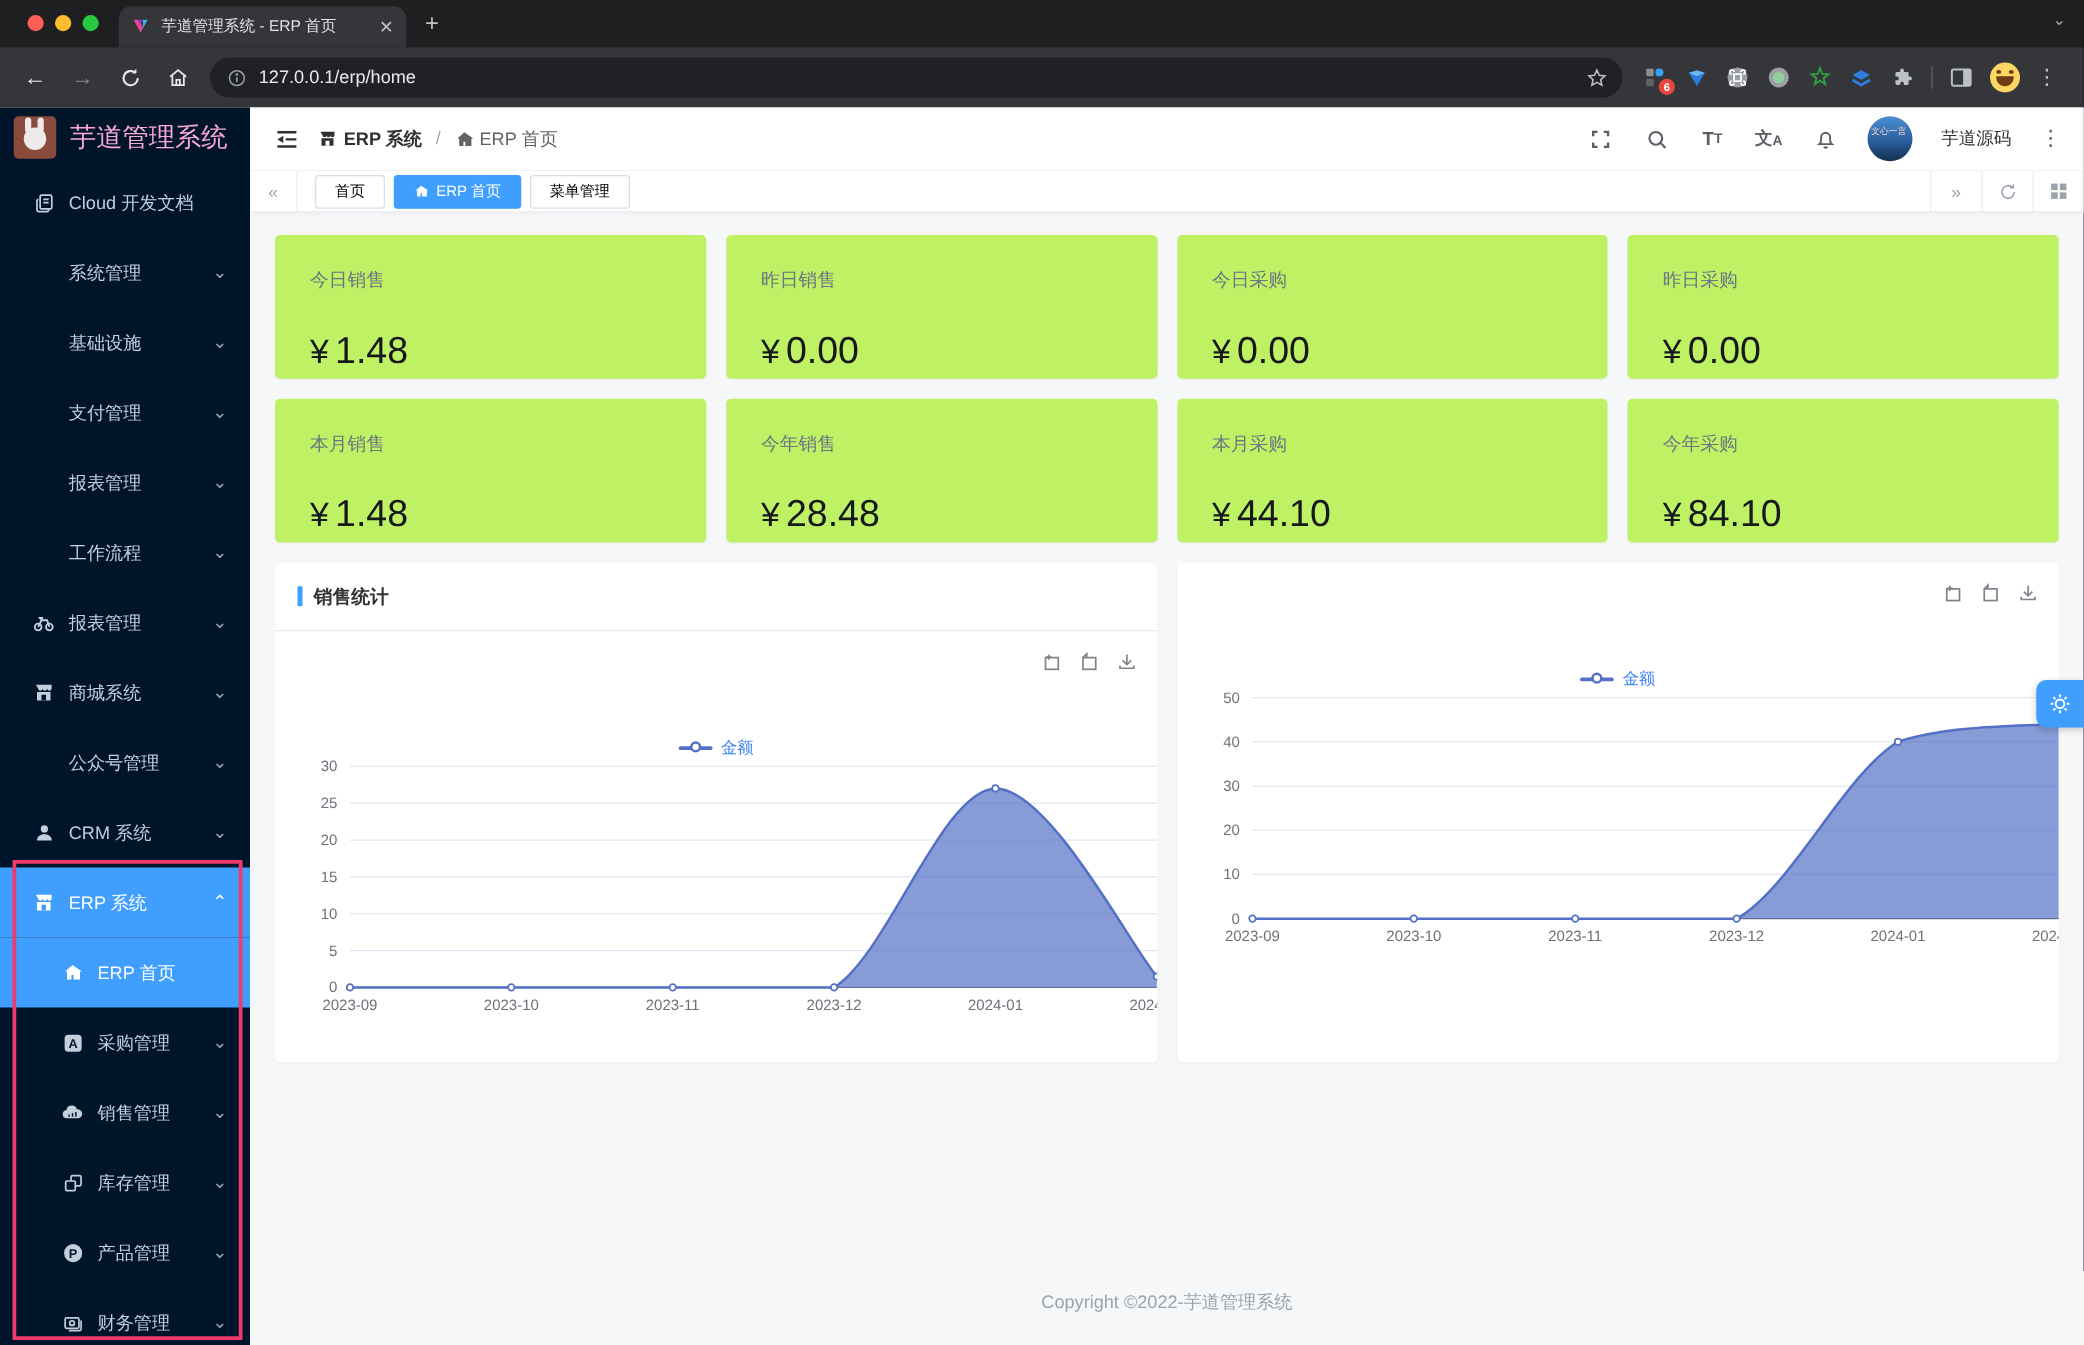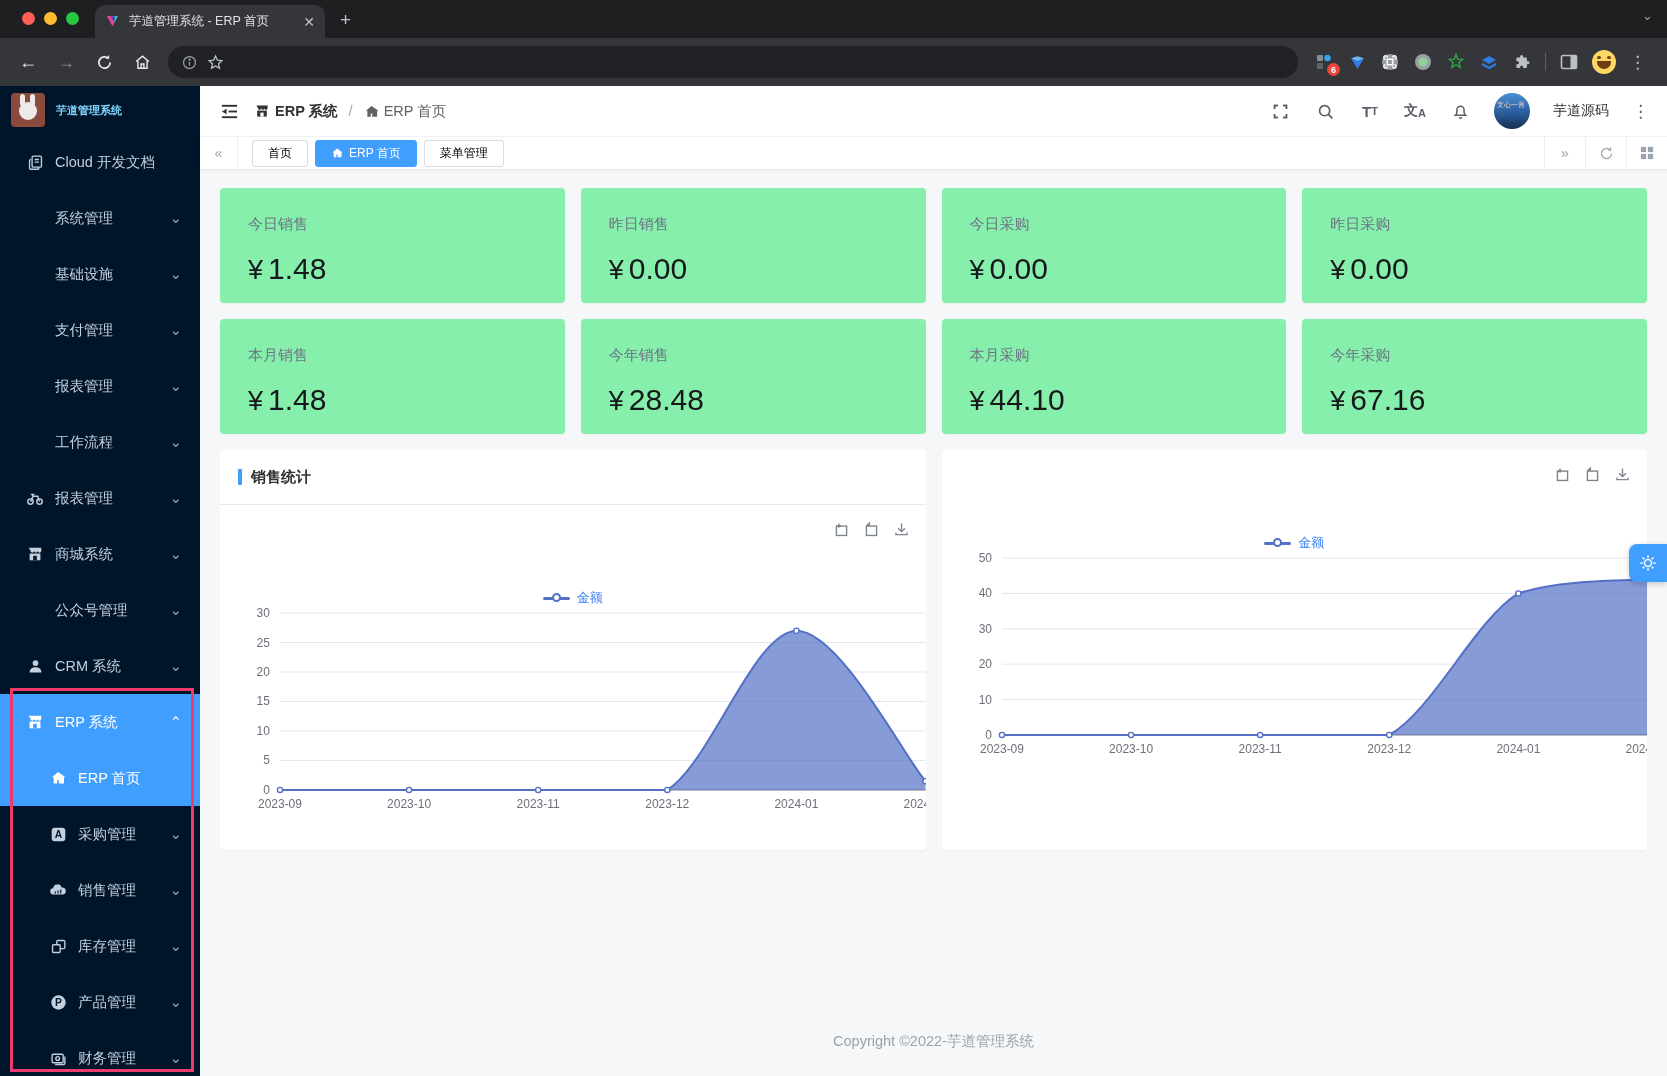--- a/index.html
+++ b/index.html
@@ -40,21 +40,21 @@
   
   .app { position:absolute; top:86px; left:0; right:0; bottom:0; display:flex; background:#f5f7f9; }
 
   
   .sidebar { width:200px; background:#001529; flex-shrink:0; overflow:hidden; color:#c3cfdd; }
   .logo-row { height:48px; display:flex; align-items:center; padding-left:11px; gap:11px; }
   .logo-img { width:34px; height:34px; border-radius:4px; background:#8a4a3c; position:relative; overflow:hidden; flex-shrink:0; }
   .logo-img i { position:absolute; left:8px; top:9px; width:18px; height:18px; background:#efeaea; border-radius:50%; }
   .logo-img i::before { content:""; position:absolute; left:1px; top:-8px; width:5px; height:12px;
     background:#efeaea; border-radius:3px; box-shadow:10px 0 0 #efeaea; }
-  .logo-title { color:#7dd3fc; font-size:11px; font-weight:bold; white-space:nowrap; }
+  .logo-title { color:#f9a8d4; font-size:21px; font-weight:normal; white-space:nowrap; }
   .nav-item { height:56px; display:flex; align-items:center; padding:0 18px 0 25px; gap:10px;
     font-size:14.5px; cursor:pointer; }
   .nav-item .nicon { width:20px; height:20px; flex-shrink:0; display:flex; align-items:center; justify-content:center; }
   .nav-item .chev { margin-left:auto; color:#93a4b7; }
   .nav-item.active { background:#409eff; color:#fff; }
   .nav-item.active .chev { color:#fff; }
   .nav-child { padding-left:48px; }
   svg.sik { stroke:#c3cfdd; fill:none; stroke-width:1.6; }
 
   
@@ -87,22 +87,22 @@
   .tag { height:27px; padding:0 15px; border:1px solid #d8dce5; border-radius:3px; background:#fff;
     color:#000000; font-size:12px; display:flex; align-items:center; gap:6px; cursor:pointer; }
   .tag.active { background:#409eff; border-color:#409eff; color:#fff; }
   .tagbar-right { display:flex; height:100%; }
   .tagbar-right .tbtn { width:41px; height:100%; border-left:1px solid #ecedf1; display:flex;
     align-items:center; justify-content:center; color:#9aa3ad; font-size:14px; }
 
   
   .content { flex:1; overflow:hidden; padding:18px 20px 0 20px; position:relative; }
   .stat-grid { display:grid; grid-template-columns:repeat(4,1fr); gap:16px; }
-  .stat-card { background:#86efac; border-radius:4px; height:115px; padding:27px 28px;
-    display:flex; flex-direction:column; gap:18px; box-shadow:0 1px 2px rgba(0,0,0,.04); }
+  .stat-card { background:#bef264; border-radius:4px; height:115px; padding:27px 28px;
+    display:flex; flex-direction:column; gap:30px; box-shadow:0 1px 2px rgba(0,0,0,.04); }
   .stat-label { font-size:15px; color:#6b7583; }
   .stat-value { font-size:30px; color:#16181c; font-weight:500; display:flex; align-items:baseline; }
   .stat-value .cur { font-size:27px; margin-right:5px; font-weight:400; }
 
   .chart-grid { display:grid; grid-template-columns:repeat(2,1fr); gap:16px; margin-top:16px; }
   .chart-card { background:#fff; border-radius:4px; height:400px; overflow:hidden;
     box-shadow:0 1px 2px rgba(0,0,0,.04); }
   .chart-head { height:55px; display:flex; align-items:center; padding:0 18px; gap:9px;
     border-bottom:1px solid #e8eaec; }
   .chart-accent { width:4px; height:16px; background:#409eff; border-radius:1px; }
@@ -166,20 +166,21 @@
             <path d="M10 20v-6h4v6"></path>
         </svg>
       </span>
     </div>
     <div class="omnibox">
       <svg width="15" height="15" viewBox="0 0 24 24" fill="none" stroke="#9aa0a6" stroke-width="2">
         <circle cx="12" cy="12" r="9.5"></circle>
           <line x1="12" y1="11" x2="12" y2="17"></line>
           <circle cx="12" cy="7.5" r="0.8" fill="#9aa0a6"></circle>
       </svg>
+      <span class="omni-url">127.0.0.1/erp/home</span>
       <svg width="17" height="17" viewBox="0 0 24 24" fill="none" stroke="#bdc1c6" stroke-width="1.8">
         <path d="M12 3l2.7 5.8 6.3.7-4.7 4.3 1.3 6.2-5.6-3.2-5.6 3.2 1.3-6.2L3 9.5l6.3-.7z"></path>
       </svg>
     </div>
     <div class="ext-row">
       <span class="ext">
         <svg width="16" height="16" viewBox="0 0 16 16">
           <rect x="1" y="1" width="6" height="6" rx="1" fill="#8a8f95"></rect>
           <rect x="1" y="9" width="6" height="6" rx="1" fill="#5f6368"></rect>
           <circle cx="11.5" cy="4" r="3.2" fill="#35a3f1"></circle>
@@ -532,21 +533,21 @@
             <span class="stat-label">本月采购</span>
             <span class="stat-value">
                 <span class="cur">¥</span>
                 <span>44.10</span>
               </span>
           </div>
           <div class="stat-card">
             <span class="stat-label">今年采购</span>
             <span class="stat-value">
                 <span class="cur">¥</span>
-                <span>67.16</span>
+                <span>84.10</span>
               </span>
           </div>
         </div>
 
         <div class="chart-grid">
           <div class="chart-card">
             <div class="chart-head">
               <span class="chart-accent"></span>
               <span class="chart-title">销售统计</span>
             </div>

